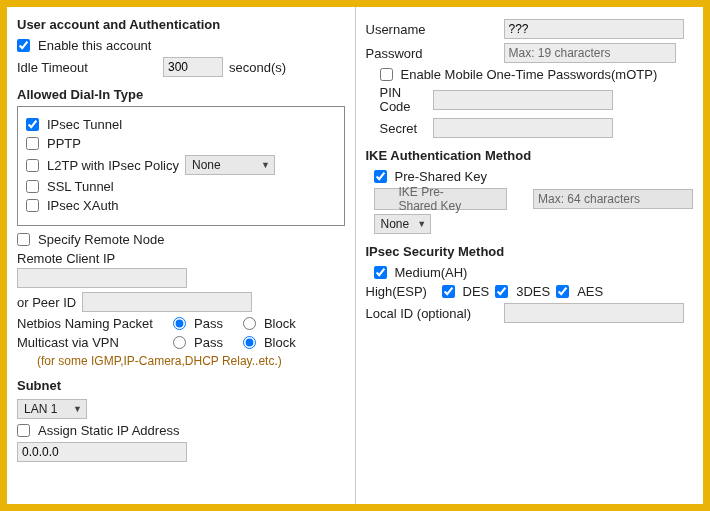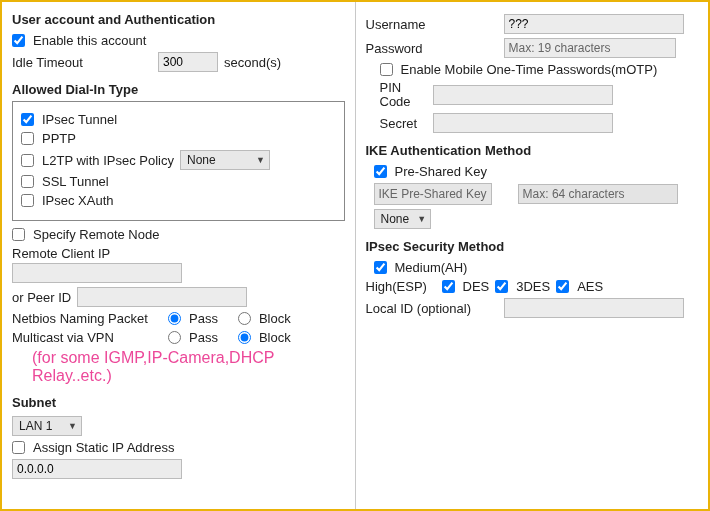--- a/index.html
+++ b/index.html
@@ -7,21 +7,21 @@
     margin: 0;
     padding: 0;
     font-family: Arial, Helvetica, sans-serif;
     font-size: 13px;
     color: #222;
     background: #fff;
   }
   .wrap {
     width: 710px;
     height: 511px;
-    border: 2px solid #eab308;
+    border: 7px solid #eab308;
     display: flex;
   }
   .col {
     flex: 1;
     padding: 8px 10px 10px 10px;
   }
   .col-left {
     border-right: 1px solid #c8c8c8;
   }
   .section-header {
@@ -67,33 +67,33 @@
     padding: 6px 8px 8px 8px;
     margin-bottom: 6px;
   }
   .box-title {
     font-weight: bold;
     margin: 22px 0 4px 0;
   }
   .spacing-top { margin-top: 10px; }
   .label-w { width: 150px; display:inline-block; }
   .green-note {
-    color: #ec4899;
-    font-size: 16px;
+    color: #a16207;
+    font-size: 12px;
     margin-left: 20px;
     margin-top: 2px;
   }
   .btn {
     display: inline-flex;
     align-items: center;
     height: 22px;
     border: 1px solid #bbb;
     background: #e6e6e6;
     font-size: 12px;
-    padding: 0 4px;
+    padding: 0 24px;
     color: #666;
   }
   .ml { margin-left: 6px; }
   .mt4 { margin-top: 4px; }
   .field-row {
     display:flex;
     align-items:center;
     gap:8px;
     margin: 4px 0;
   }

